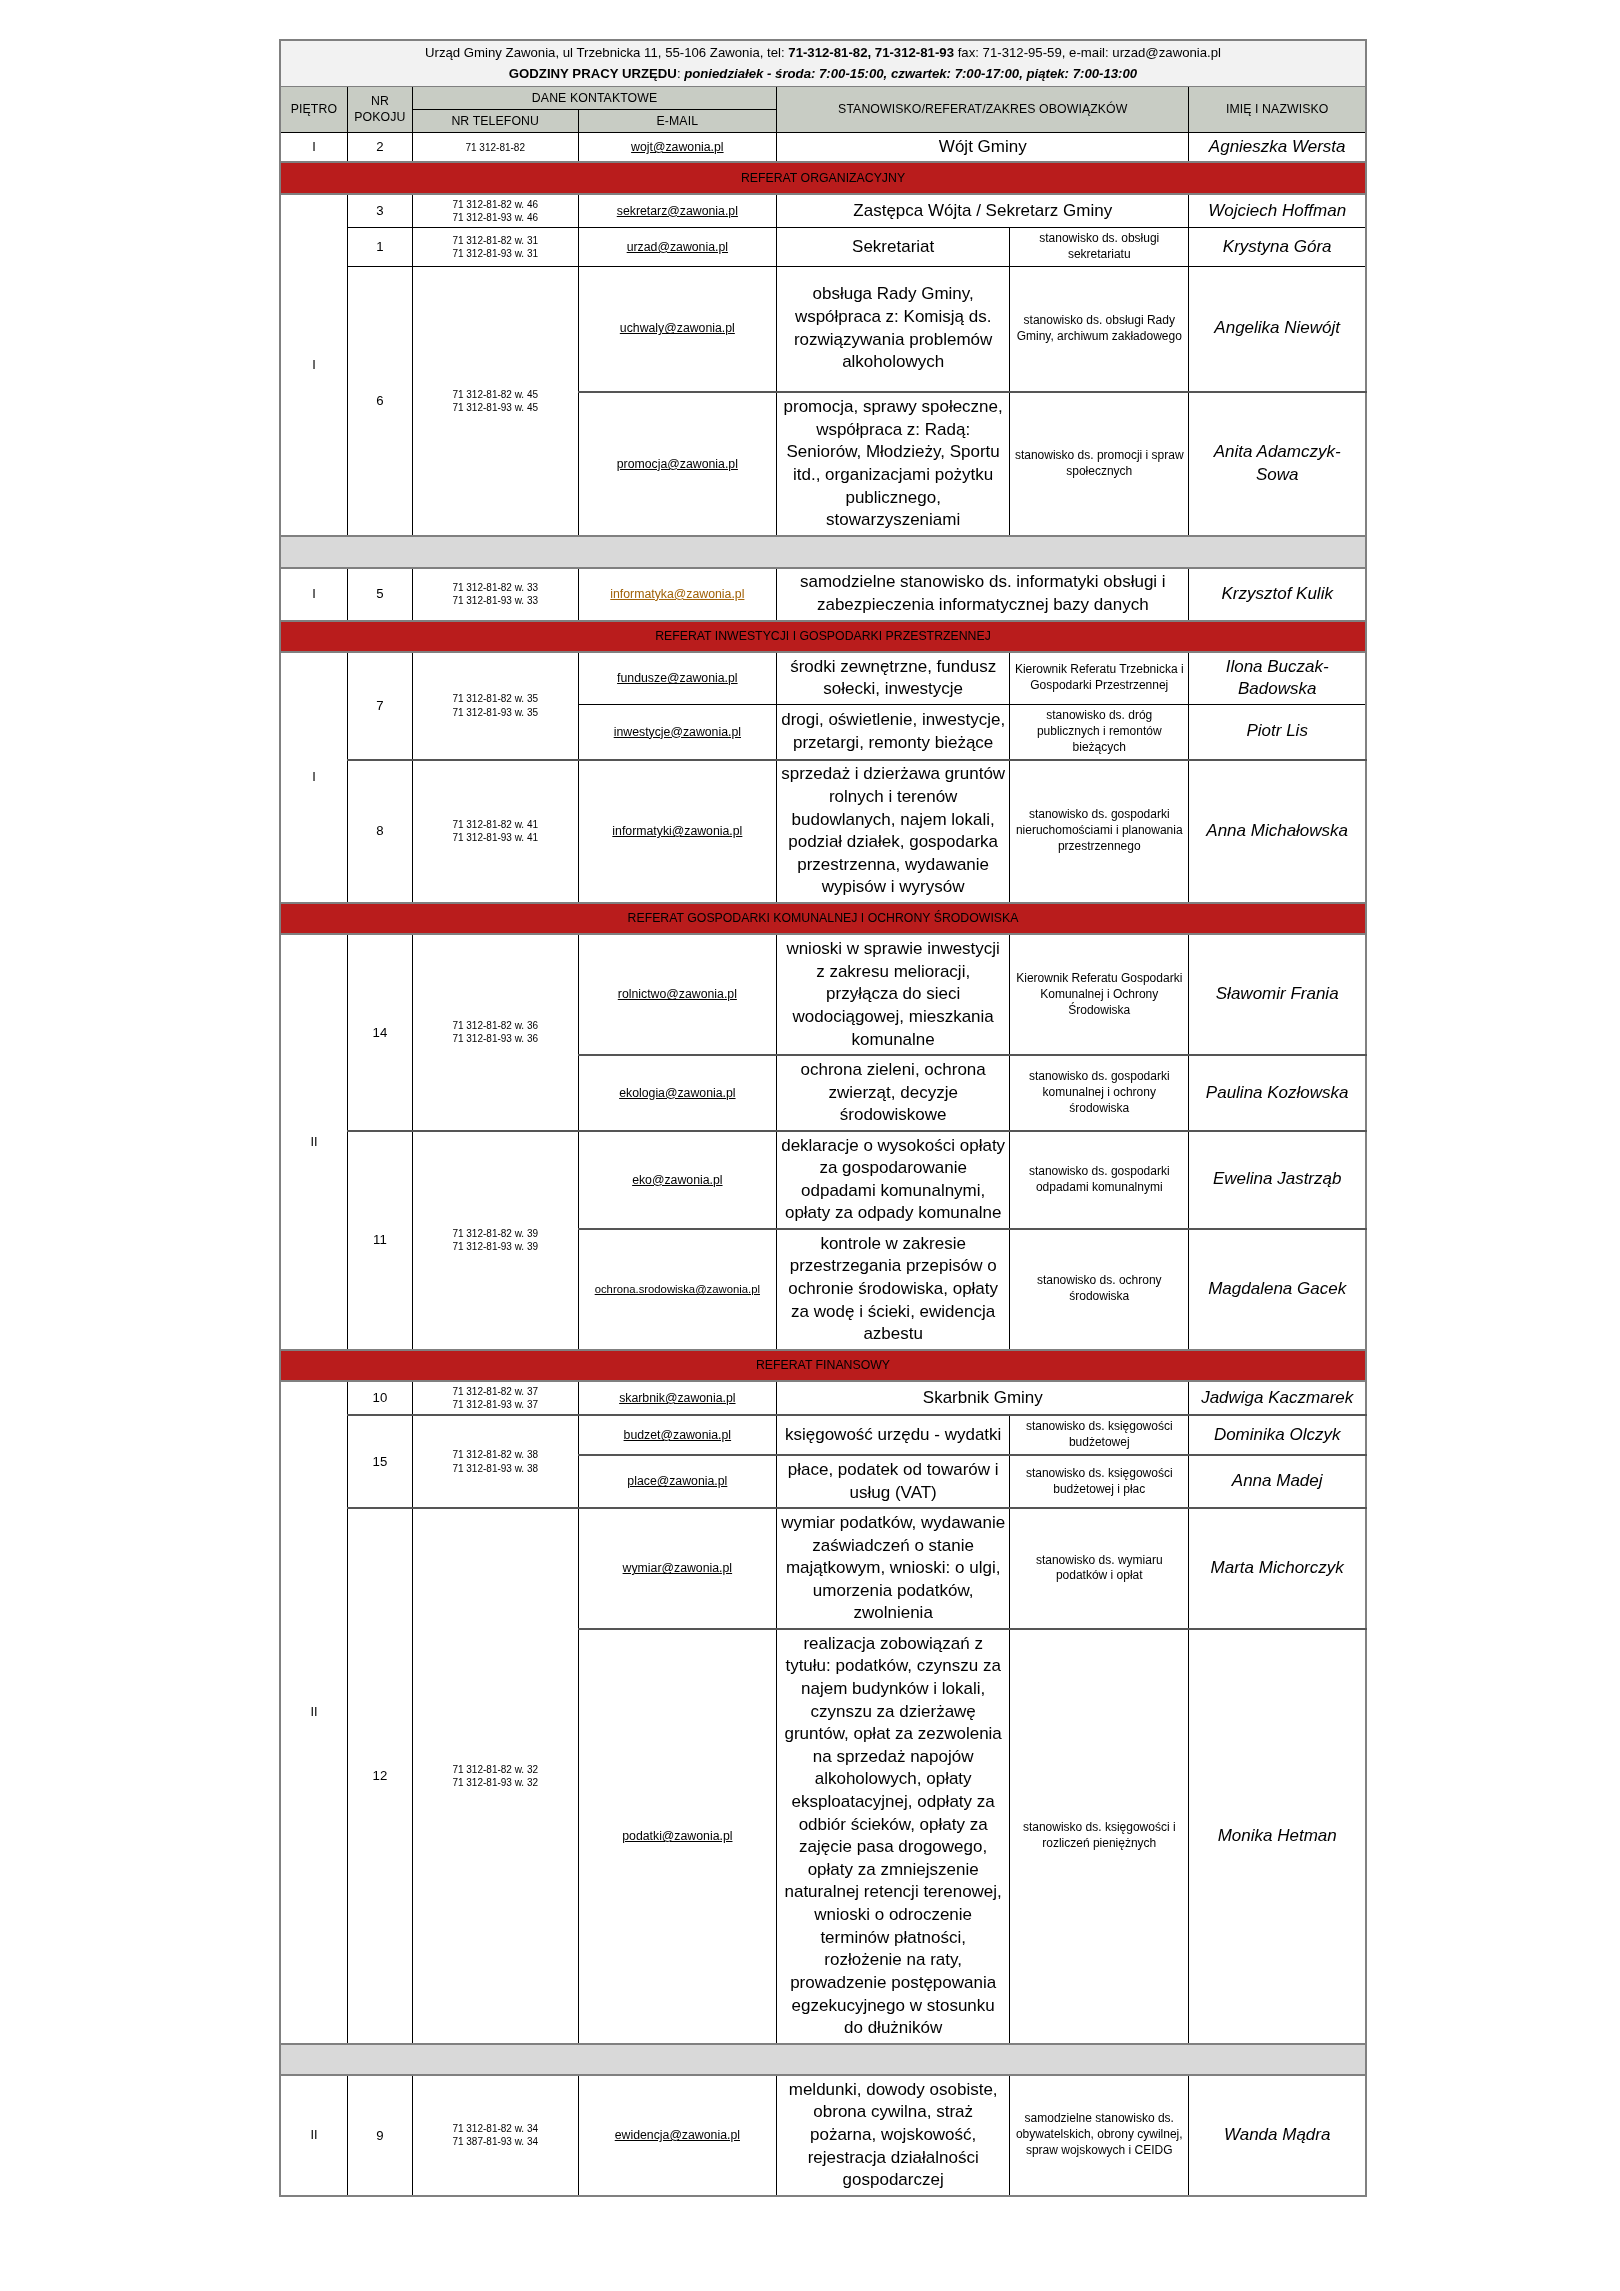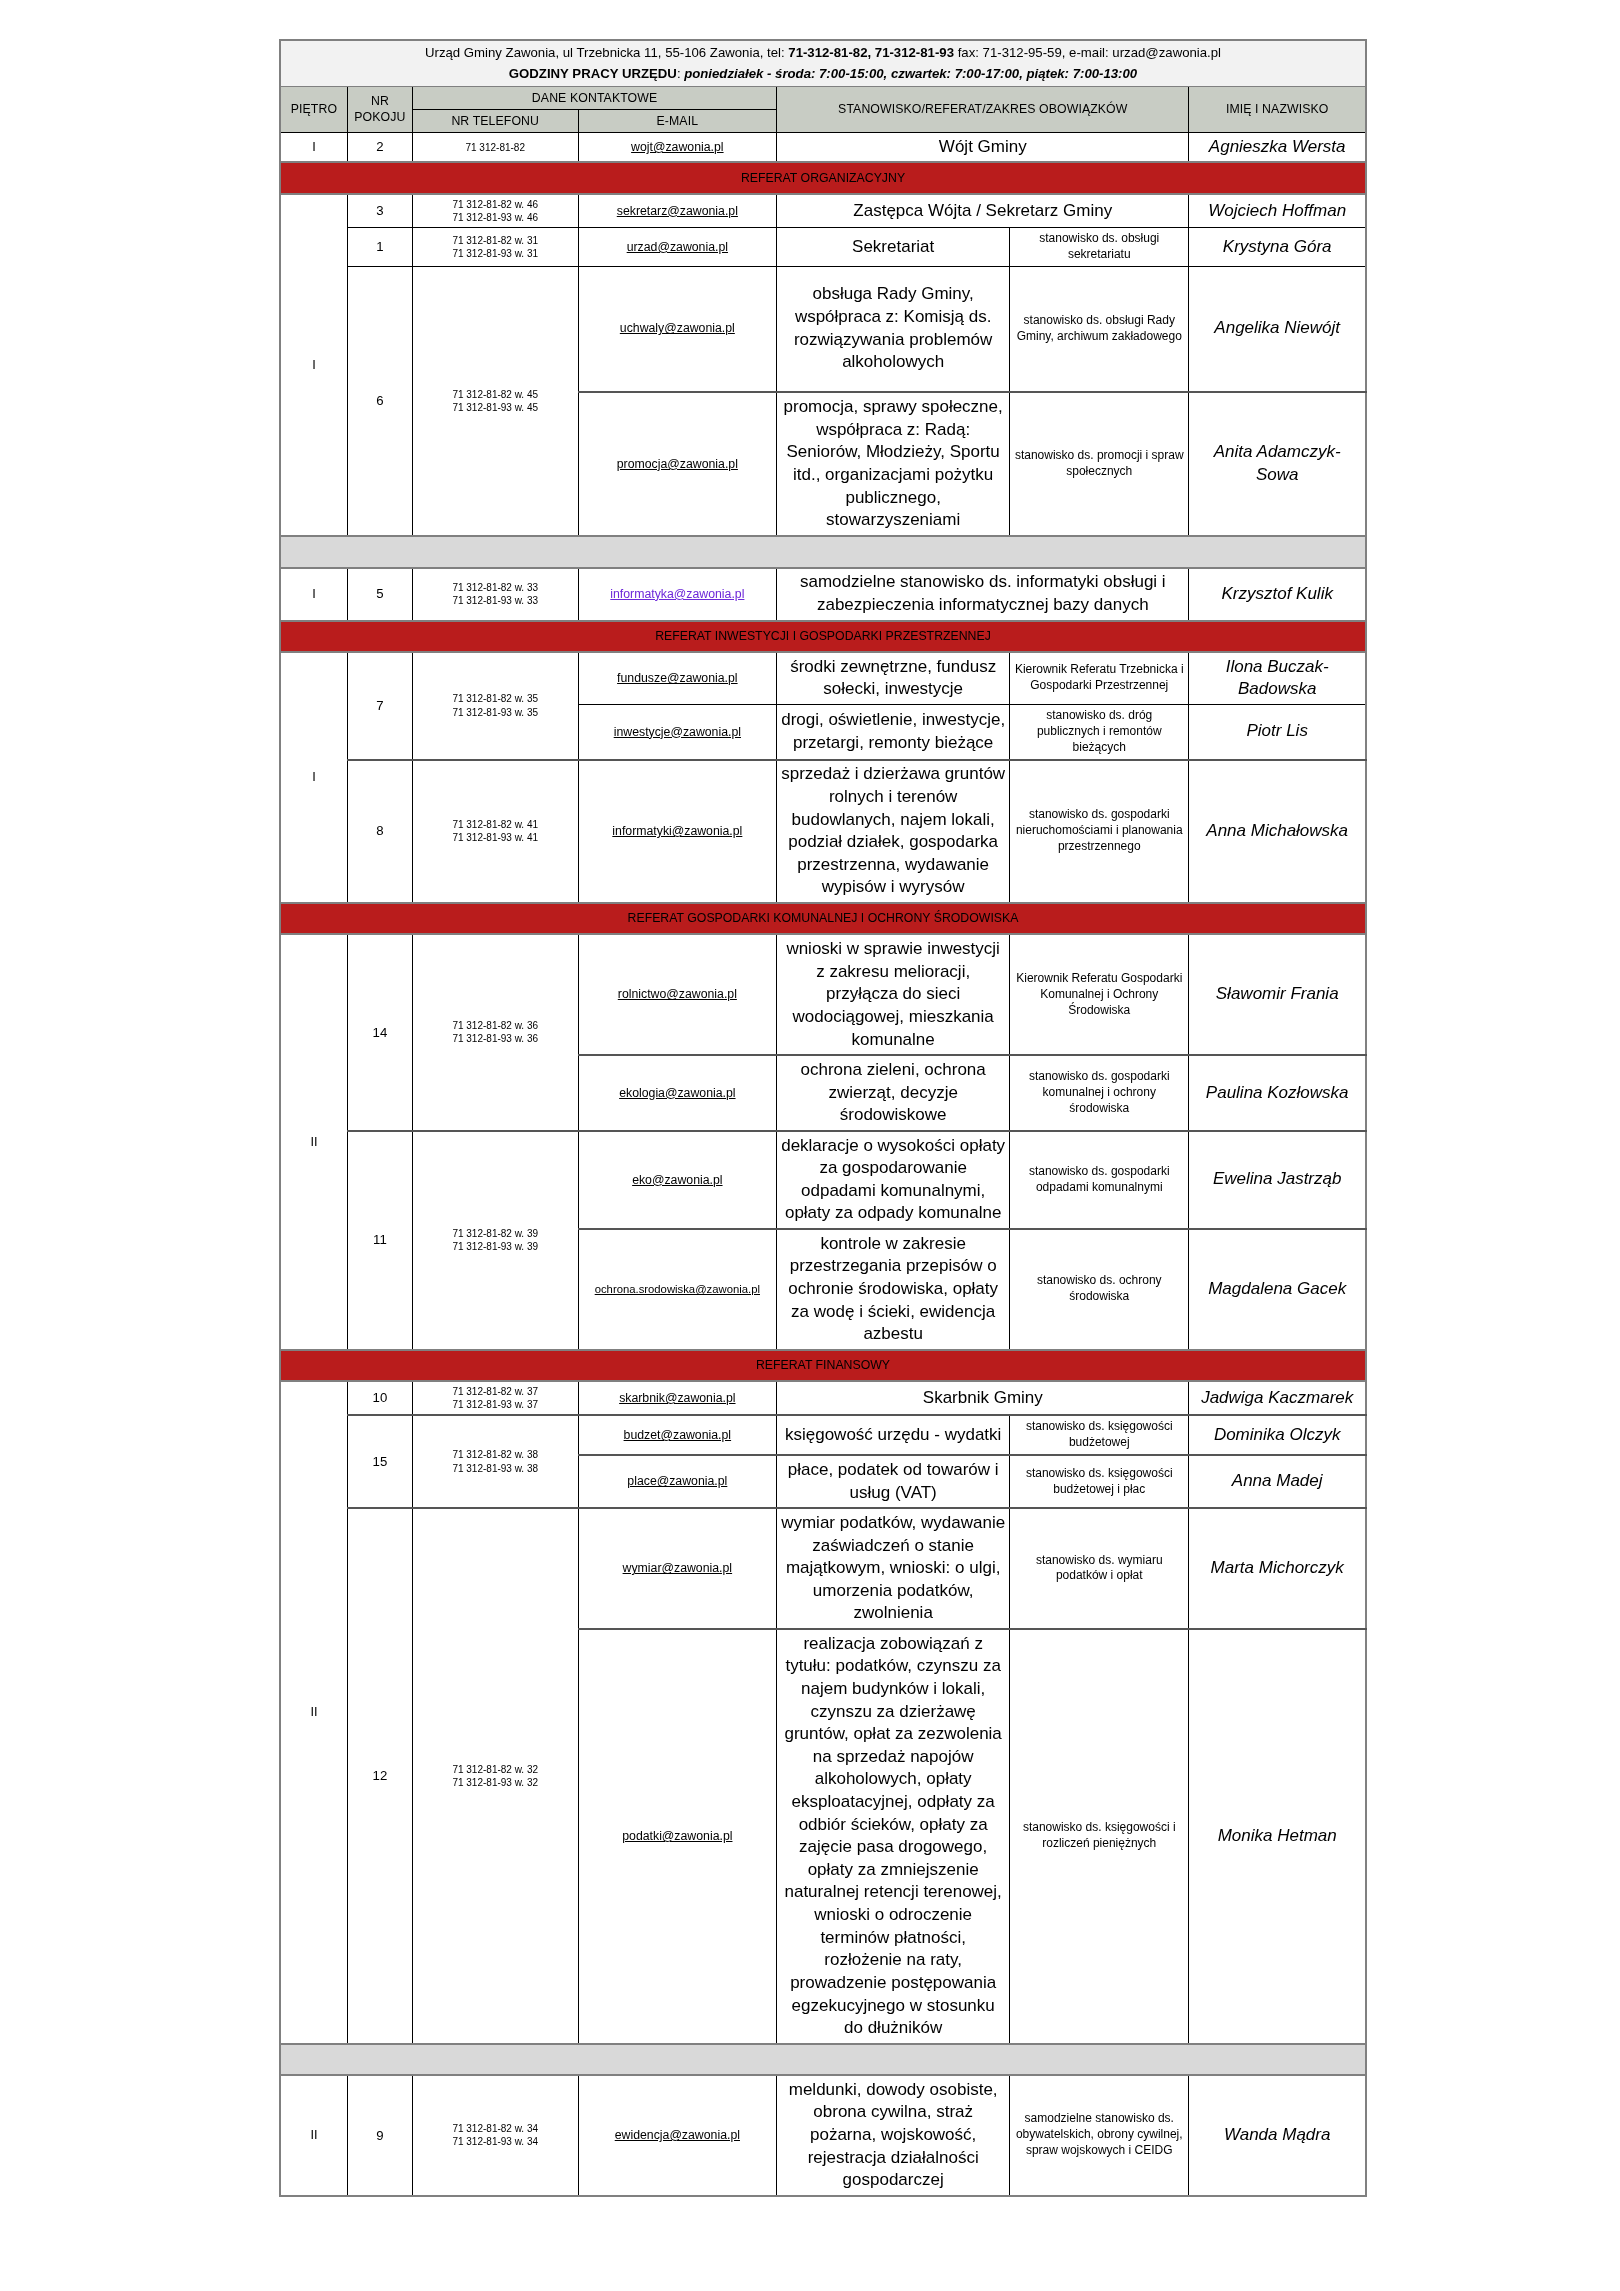--- a/index.html
+++ b/index.html
@@ -55,21 +55,21 @@
   }
   .spacer td{
     background:#d9d9d9;
     border-left:2.9px solid #808080 !important;
     border-right:2.9px solid #808080 !important;
     border-top:2px solid #808080 !important;
     border-bottom:2px solid #808080 !important;
     height:23.5px;
   }
   .mail{color:#000000;text-decoration:underline;display:inline-block;}
-  .mail.visited{color:#6d28d9;}
+  .mail.visited{color:#a16207;}
   .name{font-weight:bold;font-style:italic;font-size:17px;}
   .phone{font-weight:bold;font-size:10px;white-space:nowrap;}
   .phone .ln{display:block;}
   .floor{font-weight:bold;font-size:12.7px;}
   .room{font-weight:bold;font-size:13.2px;}
   .duty{font-size:17px;}
   .post{font-size:12px;}
   .thickt{border-top:2px solid #555 !important;}
 </style>
 </head>
@@ -314,21 +314,21 @@
 
   <tr class="spacer">
           <td colspan="7">&nbsp;</td>
         </tr>
 
   <tr>
     <td class="floor">II</td>
     <td class="room">9</td>
     <td class="phone">
       <span class="ln">71 312-81-82 w. 34</span>
-      <span class="ln">71 312-81-93 w. 34</span>
+      <span class="ln">71 387-81-93 w. 34</span>
     </td>
     <td><a class="mail">ewidencja@zawonia.pl</a></td>
     <td class="duty">meldunki, dowody osobiste, obrona cywilna, straż pożarna, wojskowość, rejestracja działalności gospodarczej</td>
     <td class="post">samodzielne stanowisko ds. obywatelskich, obrony cywilnej, spraw wojskowych i CEIDG</td>
     <td class="name">Wanda Mądra</td>
   </tr>
 
 </tbody>
     </table>
 </div>

